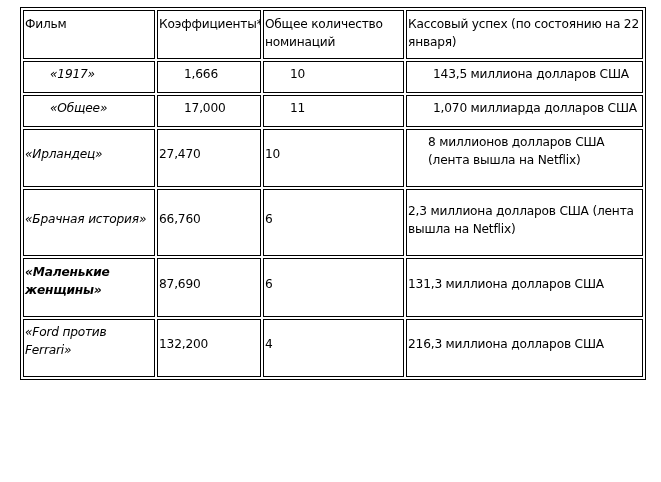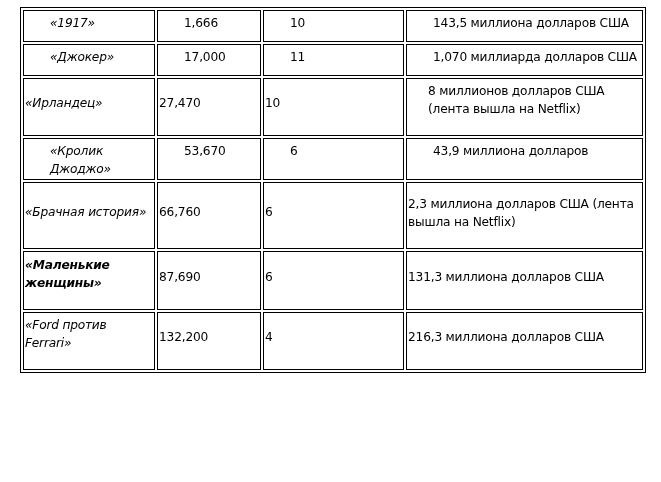--- a/index.html
+++ b/index.html
@@ -51,50 +51,50 @@
 <body>
 
 <table class="doc-table">
   <colgroup>
     <col class="col1">
       <col class="col2">
       <col class="col3">
       <col class="col4">
   </colgroup>
   <tbody>
+    <tr class="h-header">
+      <td>Фильм</td>
+      <td>Коэффициенты*</td>
+      <td>Общее количество номинаций</td>
+      <td>Кассовый успех (по состоянию на 22 января)</td>
+    </tr>
 
     <tr class="h-short">
       <td class="film">«1917»</td>
       <td>1,666</td>
       <td>10</td>
       <td>143,5 миллиона долларов США</td>
     </tr>
 
 
 
     <tr class="h-short">
-      <td class="film">«Джокер»</td>
+      <td class="film">«Общее»</td>
       <td>17,000</td>
       <td>11</td>
       <td>1,070 миллиарда долларов США</td>
     </tr>
 
     <tr class="h-tall mid">
       <td class="film">«Ирландец»</td>
       <td>27,470</td>
       <td>10</td>
       <td style="vertical-align:top;padding-top:3px;padding-left:21px;">8 миллионов долларов США (лента вышла на Netflix)</td>
     </tr>
 
-    <tr class="h-short">
-      <td class="film">«Кролик Джоджо»</td>
-      <td>53,670</td>
-      <td>6</td>
-      <td>43,9 миллиона долларов</td>
-    </tr>
 
     <tr class="h-tall mid">
       <td class="film">«Брачная история»</td>
       <td>66,760</td>
       <td>6</td>
       <td style="vertical-align:top;padding-top:12px;">2,3 миллиона долларов США (лента вышла на Netflix)</td>
     </tr>
 
     <tr class="h-tall mid">
       <td class="film" style="vertical-align:top;padding-top:4px;font-weight:bold;">«Маленькие женщины»</td>

